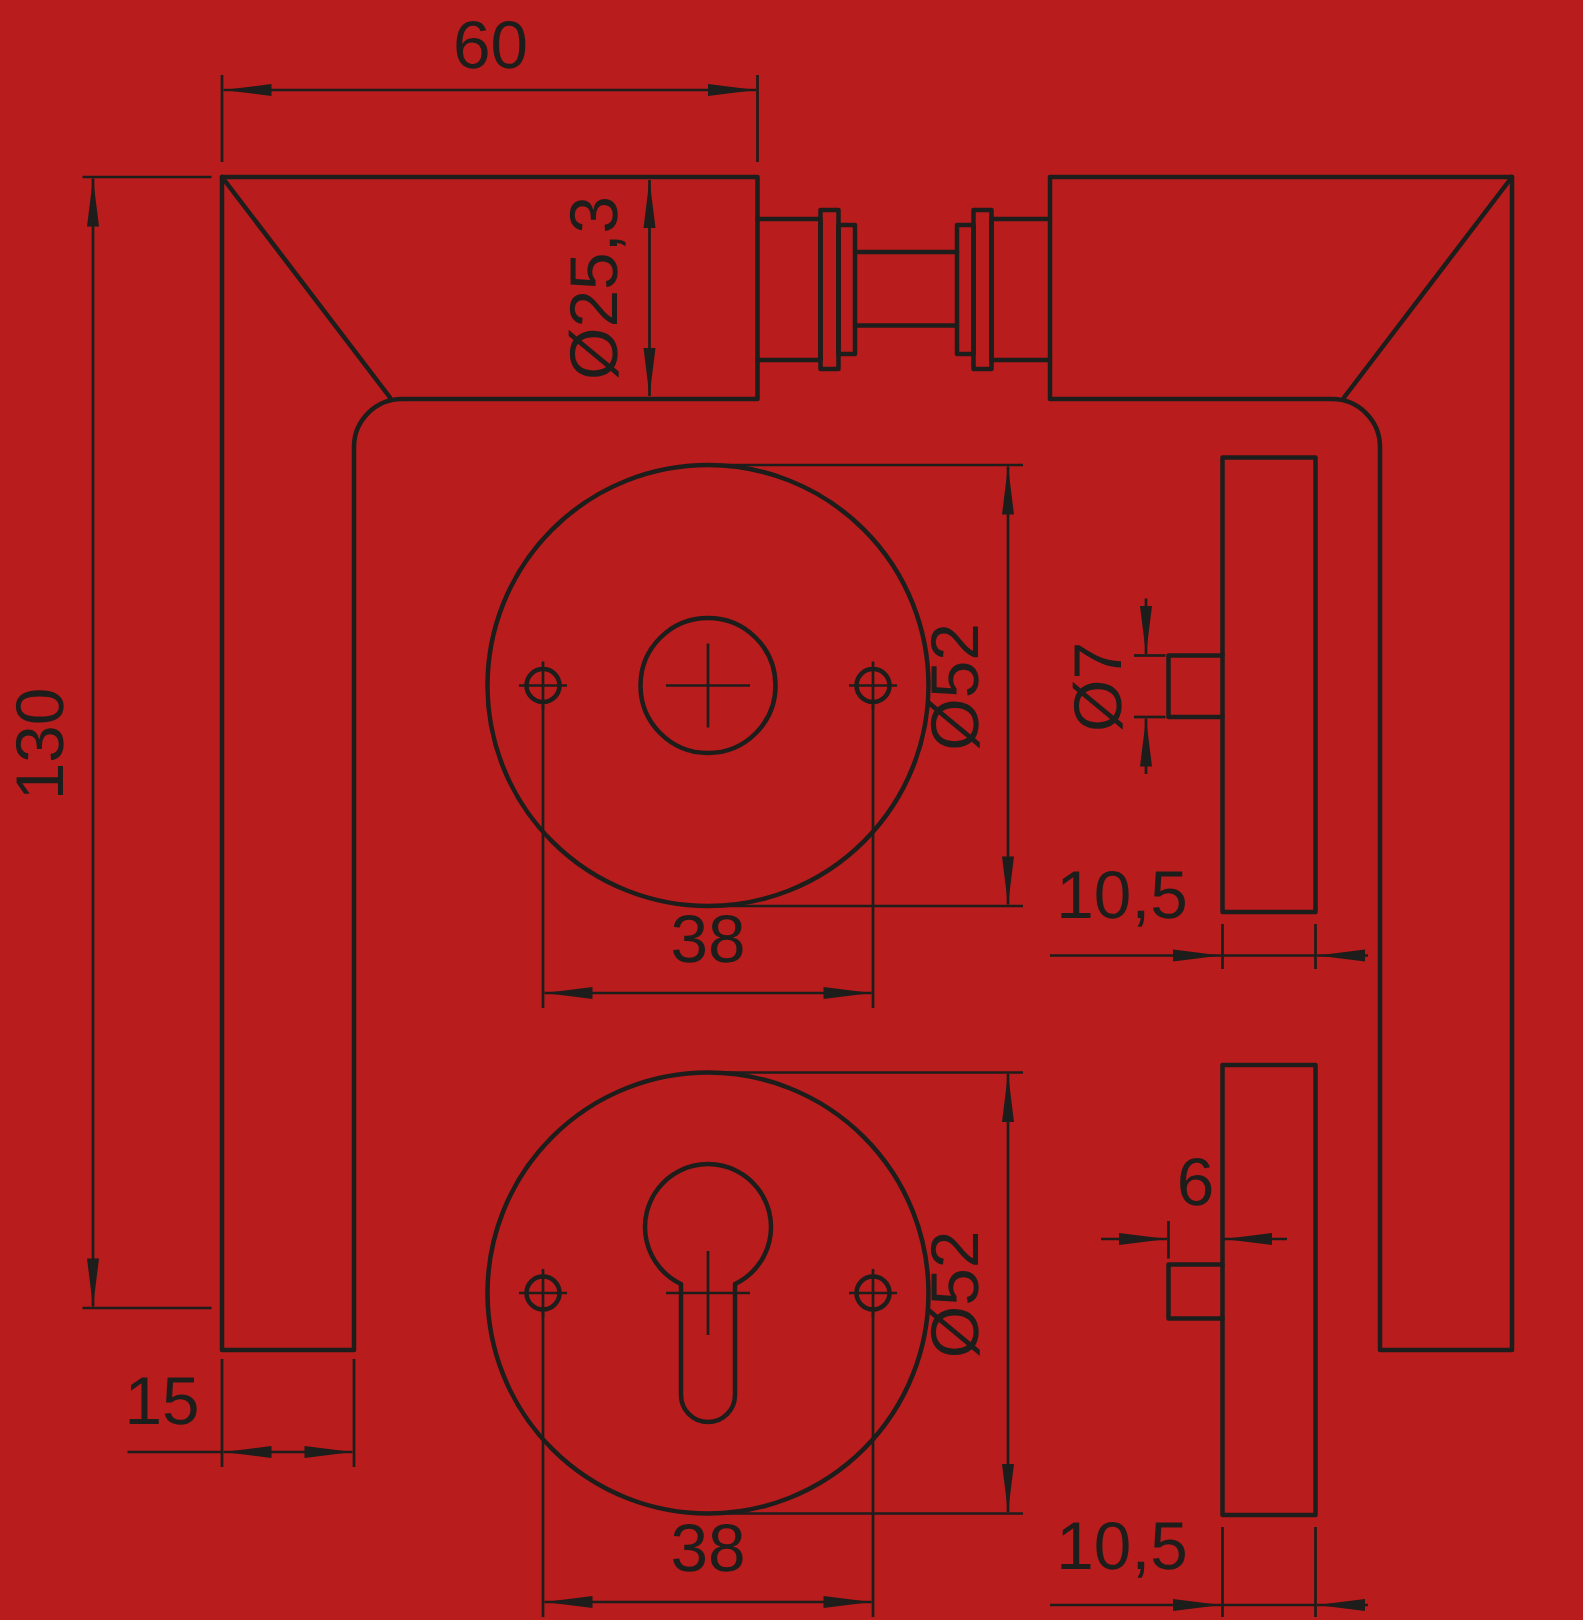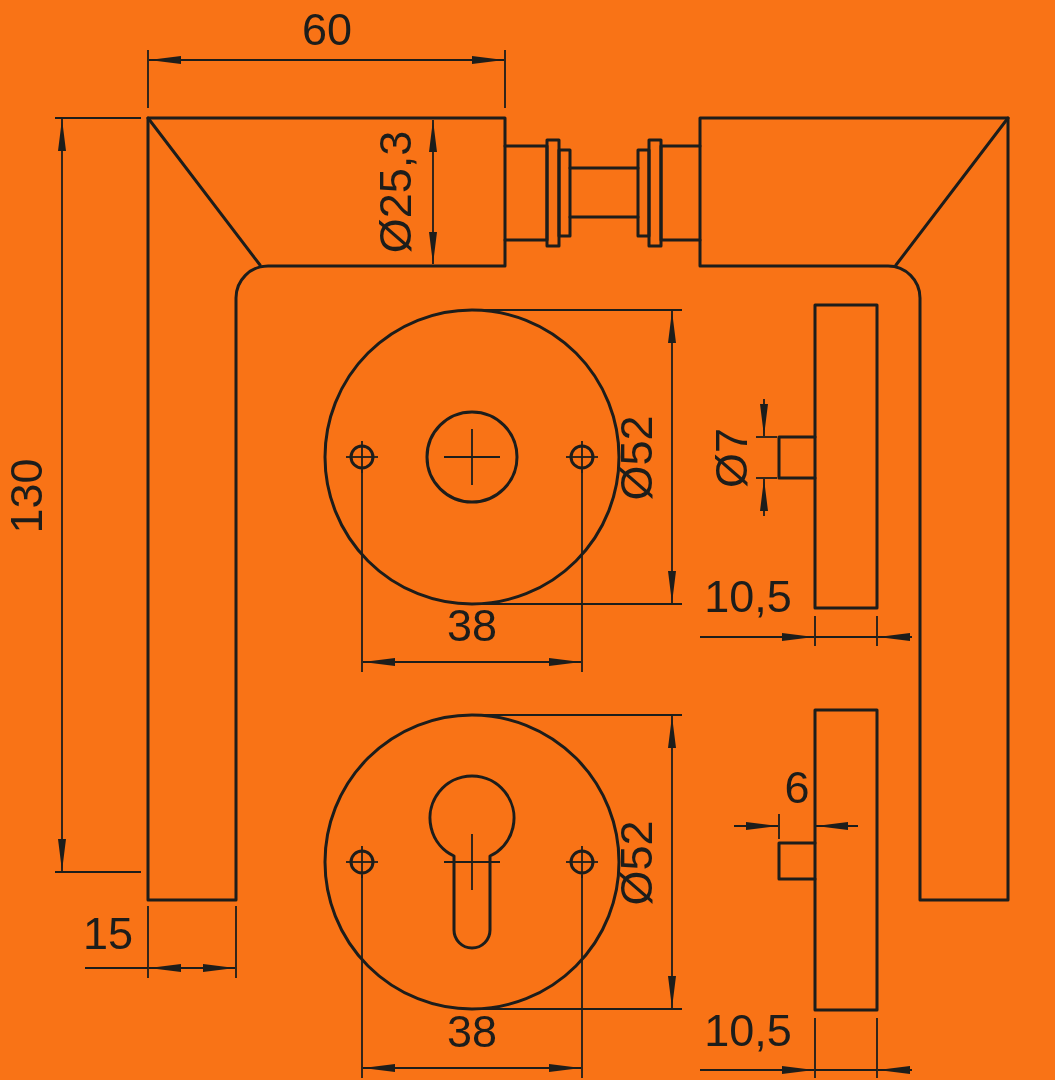--- a/index.html
+++ b/index.html
@@ -1,20 +1,20 @@
 <!DOCTYPE html>
 <html><head>
 <meta charset="utf-8">
 <style>
   html, body { margin: 0; padding: 0; background: #ffffff; }
   .stage {
     position: relative;
     width: 1055px;
     height: 1080px;
-    background: #f97316;
+    background: #b91c1c;
     overflow: hidden;
     font-family: "Liberation Sans", sans-serif;
   }
   svg { display: block; }
   .obj  { stroke: #1d1d1b; stroke-width: 3;   fill: none; stroke-linejoin: round; stroke-linecap: round; }
   .thin { stroke: #1d1d1b; stroke-width: 1.8; fill: none; stroke-linecap: butt; }
   .dim-text {
     font-family: "Liberation Sans", sans-serif;
     font-size: 45px;
     font-weight: 400;

